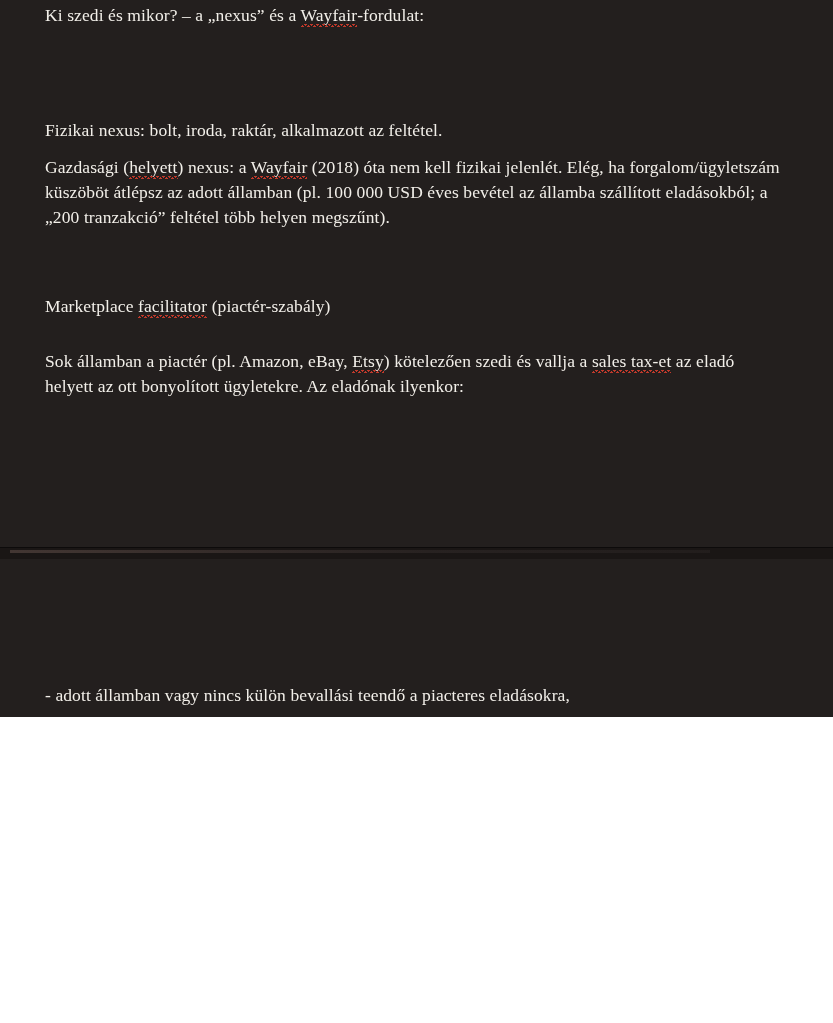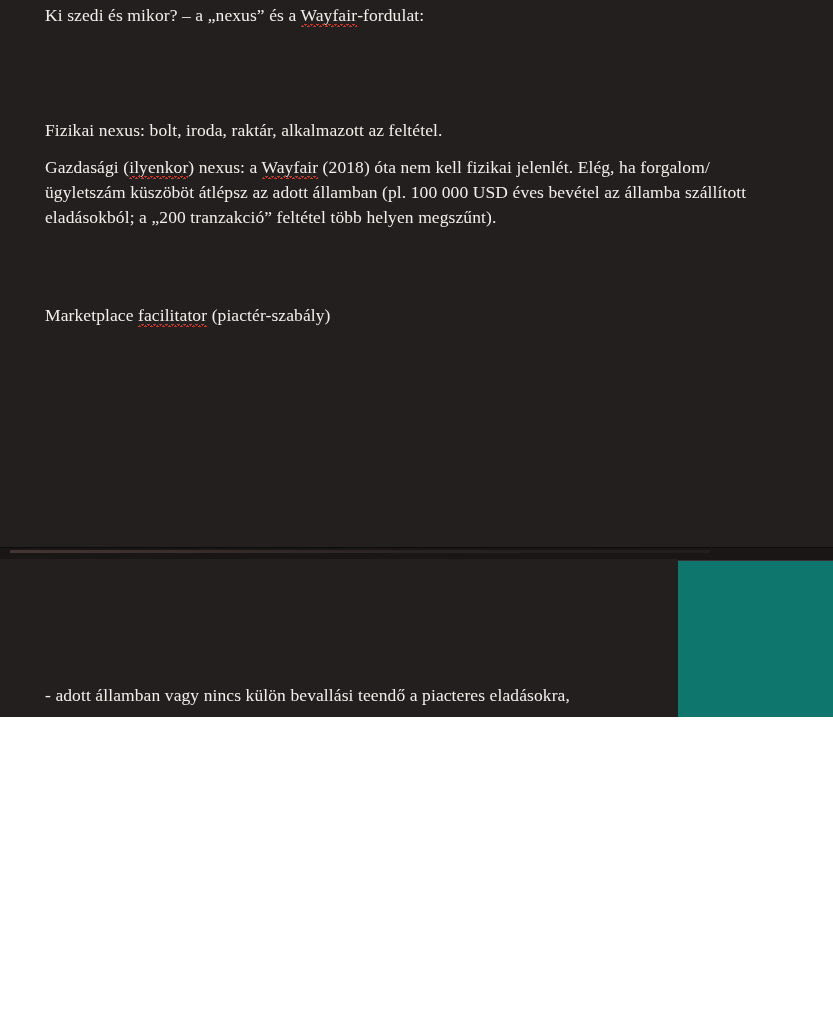--- a/index.html
+++ b/index.html
@@ -9,21 +9,21 @@
   }
   body {
     width: 833px;
     height: 1023px;
     font-family: "Liberation Serif", serif;
   }
   .page {
     position: relative;
     width: 833px;
     height: 1023px;
-    background: #0f766e;
+    background: #fef9c3;
     overflow: hidden;
   }
   .doc-top {
     position: absolute;
     left: 0;
     top: 0;
     width: 833px;
     height: 547px;
     background: #231f1e;
     color: #f2efe9;
@@ -44,21 +44,21 @@
     top: 2px;
     width: 700px;
     height: 3px;
     background: linear-gradient(90deg, #4a3c38 0%, #2a2423 60%, #241f1e 100%);
     opacity: 0.85;
   }
   .doc-bottom {
     position: absolute;
     left: 0;
     top: 559px;
-    width: 678px;
+    width: 833px;
     height: 158px;
     background: #231f1e;
     color: #f2efe9;
     font-family: Liberation Serif, serif;
   }
   .white-area {
     position: absolute;
     left: 0;
     top: 717px;
     width: 833px;
@@ -91,34 +91,35 @@
       radial-gradient(circle at 1.5px 2.6px, #c0392b 1.15px, transparent 1.25px),
       radial-gradient(circle at 4.5px 0.6px, #c0392b 1.15px, transparent 1.25px);
     background-size: 6px 3px;
     background-repeat: repeat-x;
   }
 
   .p1 { left: 45px; top: 3px;  width: 760px; }
   .p2 { left: 45px; top: 44px; width: 740px; }
   .p3 { left: 45px; top: 118px; width: 740px; }
   .p4 { left: 45px; top: 155px; width: 740px; }
-  .p5 { left: 45px; top: 303px; width: 740px; }
+  .p5 { left: 45px; top: 294px; width: 740px; }
   .p6 { left: 45px; top: 349px; width: 740px; }
   .p7 { left: 45px; top: 124px; width: 740px; }
 </style>
 </head>
 <body>
 
 <div class="page">
 
   <div class="doc-top">
     <p class="para p1">Ki szedi és mikor? – a „nexus” és a <span class="sq">Wayfair</span>-fordulat:</p>
     <p class="para p3">Fizikai nexus: bolt, iroda, raktár, alkalmazott az feltétel.</p>
-    <p class="para p4">Gazdasági (<span class="sq">ilyenkor</span>) nexus: a <span class="sq">Wayfair</span> (2018) óta nem kell fizikai jelenlét. Elég, ha forgalom/ügyletszám küszöböt átlépsz az adott államban (pl. 100 000 USD éves bevétel az államba szállított eladásokból; a „200 tranzakció” feltétel több helyen megszűnt).</p>
+    <p class="para p4">Gazdasági (<span class="sq">helyett</span>) nexus: a <span class="sq">Wayfair</span> (2018) óta nem kell fizikai jelenlét. Elég, ha forgalom/ügyletszám küszöböt átlépsz az adott államban (pl. 100 000 USD éves bevétel az államba szállított eladásokból; a „200 tranzakció” feltétel több helyen megszűnt).</p>
     <p class="para p5">Marketplace <span class="sq">facilitator</span> (piactér-szabály)</p>
+    <p class="para p6">Sok államban a piactér (pl. Amazon, eBay, <span class="sq">Etsy</span>) kötelezően szedi és vallja a <span class="sq">sales tax-et</span> az eladó helyett az ott bonyolított ügyletekre. Az eladónak ilyenkor:</p>
   </div>
 
   <div class="doc-divider">
     <div class="sheen"></div>
   </div>
 
   <div class="doc-bottom">
     <p class="para p7">- adott államban vagy nincs külön bevallási teendő a piacteres eladásokra,</p>
   </div>
 

